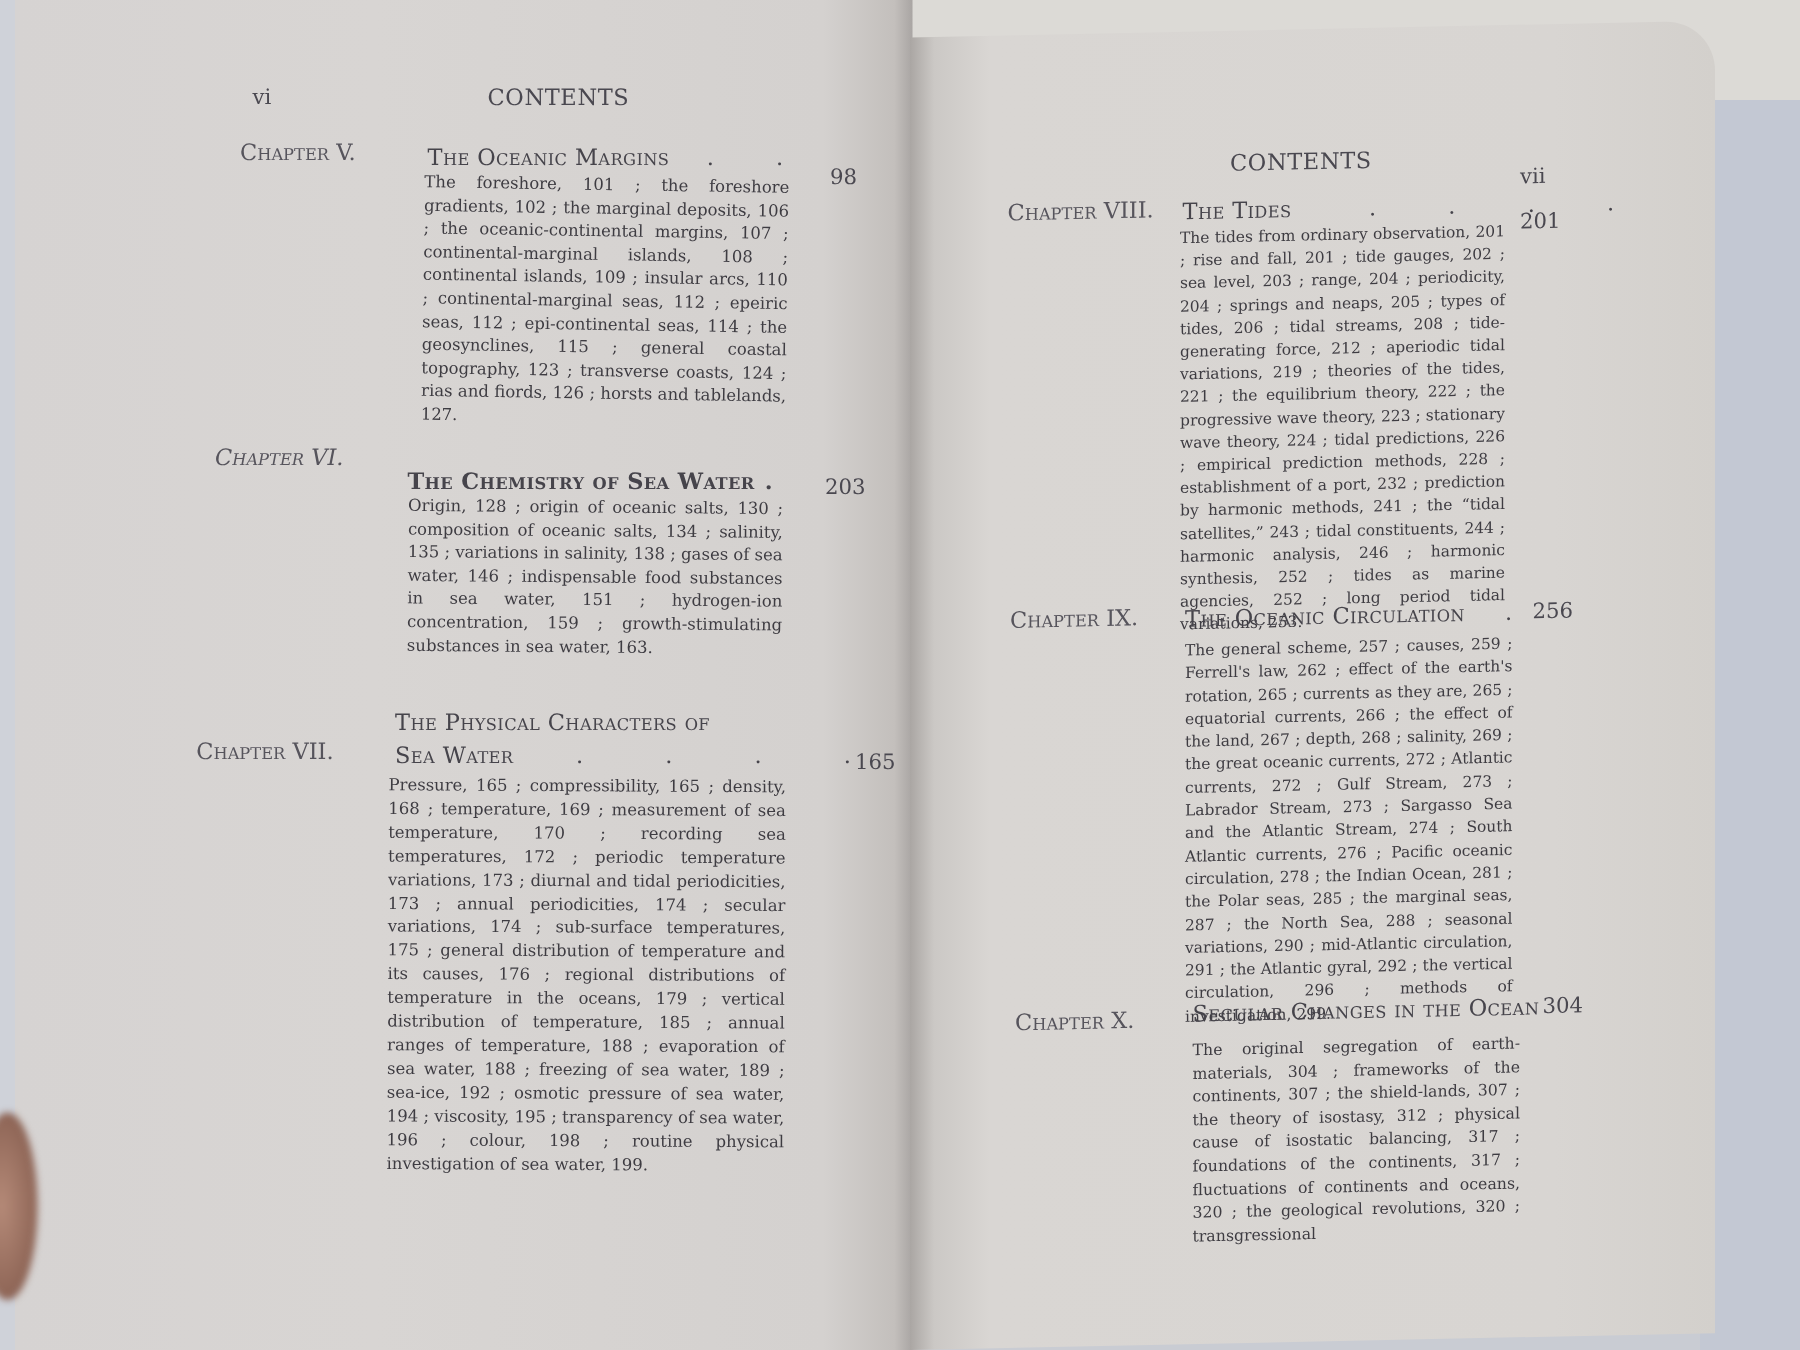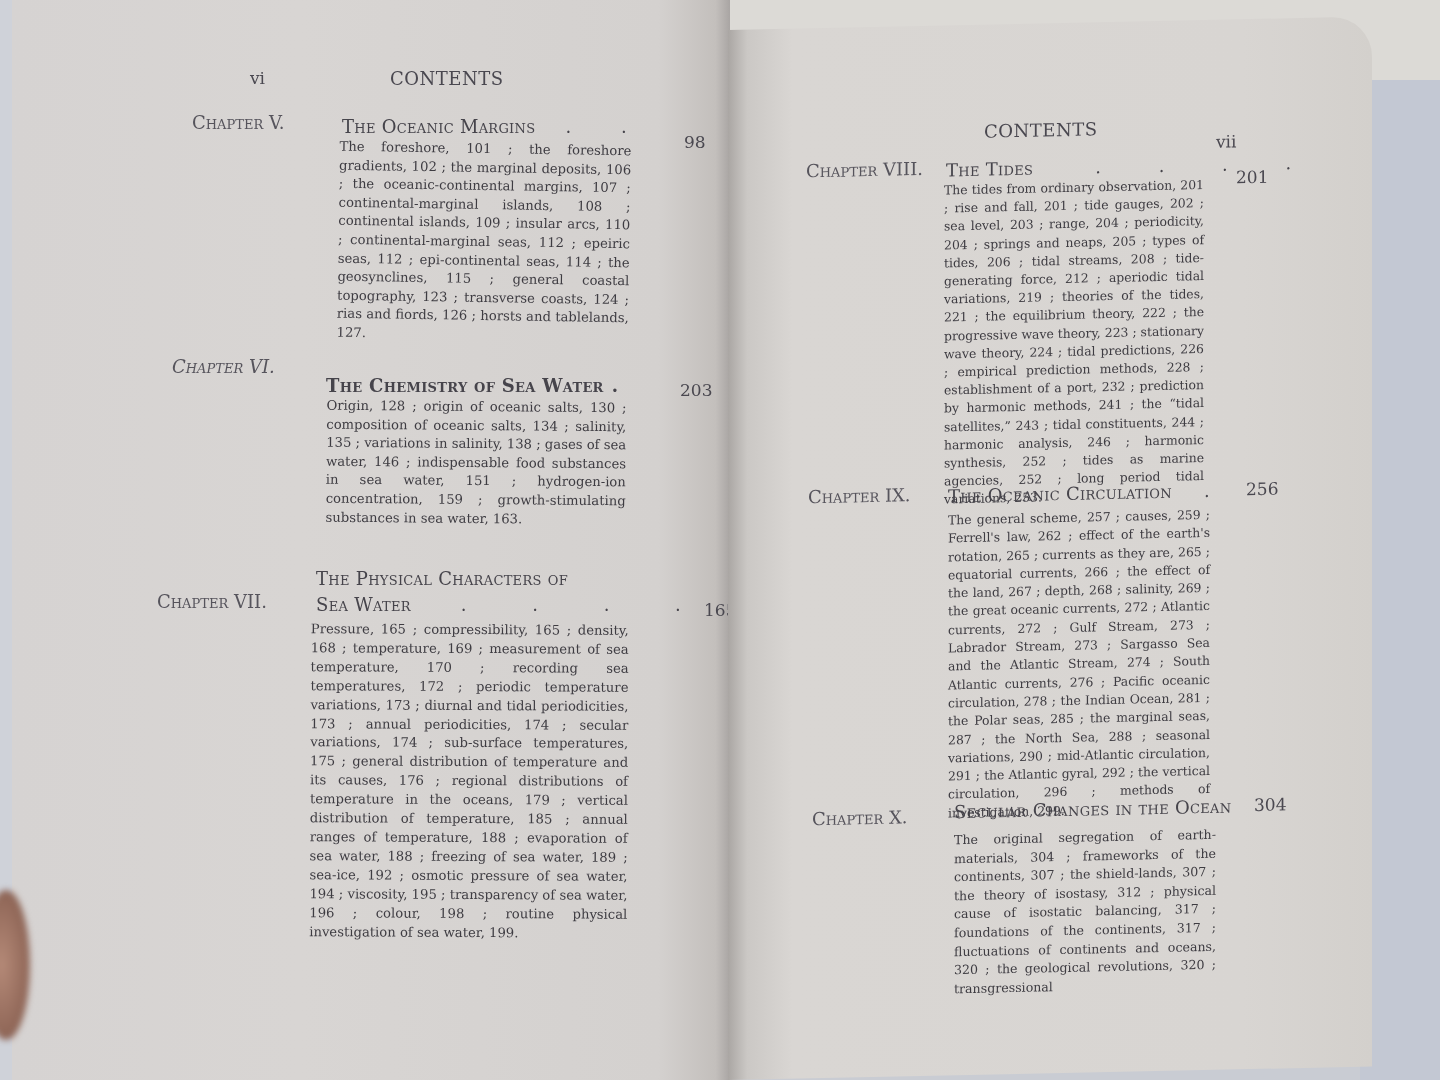--- a/index.html
+++ b/index.html
@@ -38,35 +38,35 @@
 
   .chapter { position:absolute; }
   .ch-label {
     position:absolute; font-variant: small-caps; font-size:18px; color:#56545c; white-space:nowrap;
   }
   .ch-title {
     position:absolute; font-variant: small-caps; font-size:18px; color:#46444b; white-space:nowrap;
     letter-spacing:0.3px;
   }
   .ch-title .dots { letter-spacing: 22px; margin-left: 30px; }
-  .ch-page { position:absolute; font-size:17px; color:#4a4850;margin-left:20px; }
+  .ch-page { position:absolute; font-size:17px; color:#4a4850; }
   .ch-body {
     position:absolute; font-size:13.2px; line-height:18.6px; color:#3e3c42;
     text-align: justify; hyphens:manual;
   }
 </style>
 </head>
 <body>
 
 <div class="backdrop-top"></div>
 <div class="backdrop-right"></div>
 <div class="backdrop-left"></div>
 
 <div class="page page-left">
-  <div class="folio" style="left:190px; top:68px;margin-left:48px;">vi</div>
+  <div class="folio" style="left:190px; top:68px;">vi</div>
   <div class="running-head" style="left:378px; top:68px;">CONTENTS</div>
 
   <div class="chapter">
     <div class="ch-label" style="left:180px; top:112px;">Chapter V.</div>
     <div class="ch-title" style="left:330px; top:116px;">
       <span>The Oceanic Margins</span><span class="dots">. .</span>
     </div>
     <div class="ch-page" style="left:652px; top:132px;">98</div>
     <div class="ch-body" style="left:326px; top:140px; width:292px; transform:rotate(0.9deg);">The foreshore, 101 ; the foreshore gradients, 102 ; the marginal deposits, 106 ; the oceanic-continental margins, 107 ; continental-marginal islands, 108 ; continental islands, 109 ; insular arcs, 110 ; continental-marginal seas, 112 ; epeiric seas, 112 ; epi-continental seas, 114 ; the geosynclines, 115 ; general coastal topography, 123 ; transverse coasts, 124 ; rias and fiords, 126 ; horsts and tablelands, 127.</div>
   </div>

